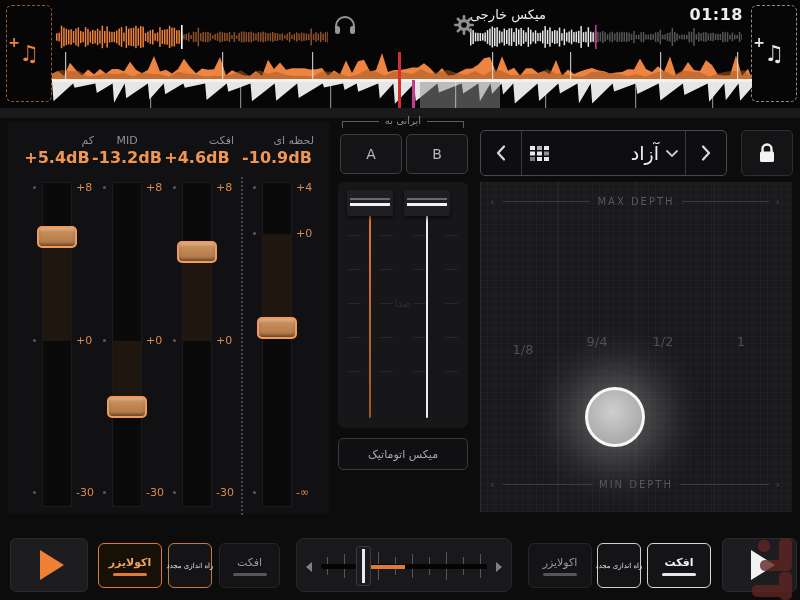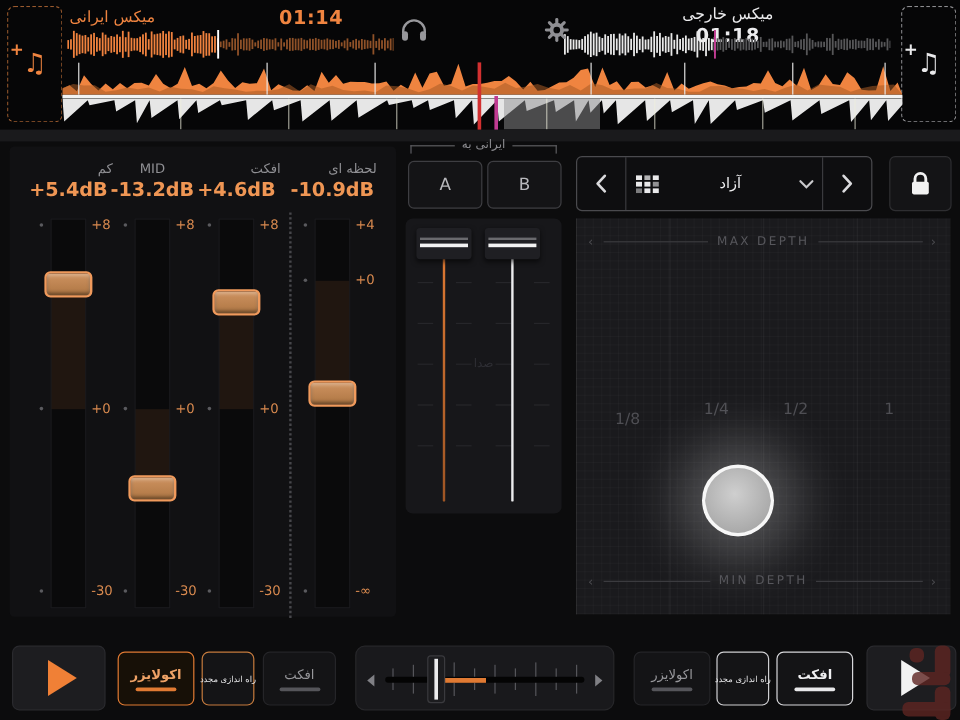--- a/index.html
+++ b/index.html
@@ -60,21 +60,21 @@
   #volhint{position:absolute;left:0;right:0;top:116px;text-align:center;font-size:10px;color:#2E2E34;direction:rtl;}
   .midbtn{position:absolute;left:338px;width:130px;background:#101012;border:1px solid #3A3A3E;border-radius:5px;
           color:#A8A8AC;display:flex;flex-direction:column;align-items:center;justify-content:center;cursor:pointer;box-sizing:border-box;}
   .synclines{display:flex;gap:8px;margin-top:7px;}
   .synclines span{width:38px;height:2px;background:#2D2D31;}
   
   #fxheader{position:absolute;left:480px;top:130px;width:247px;height:46px;background:#0E0E10;border:1px solid #4A4A4E;
             border-radius:5px;display:flex;align-items:center;box-sizing:border-box;}
   .hsep{width:1px;height:100%;background:#3A3A3E;}
   .hbtn{height:100%;display:flex;align-items:center;justify-content:center;cursor:pointer;}
-  #fxpreset{flex:1;text-align:center;color:#F0F0F2;font-size:12px;direction:rtl;cursor:pointer;}
+  #fxpreset{flex:1;color:#F0F0F2;font-size:19px;direction:rtl;cursor:pointer;}
   #lockbtn{position:absolute;left:741px;top:130px;width:52px;height:46px;background:#141416;border:1px solid #2E2E31;
            border-radius:5px;display:flex;align-items:center;justify-content:center;cursor:pointer;box-sizing:border-box;}
   #fxpad{position:absolute;left:480px;top:182px;width:312px;height:330px;background-color:#1A1A1D;cursor:crosshair;
          background-image:linear-gradient(rgba(255,255,255,.022) 1px,transparent 1px),
                           linear-gradient(90deg,rgba(255,255,255,.022) 1px,transparent 1px),
                           linear-gradient(90deg,rgba(255,255,255,.05) 1px,transparent 1px);
          background-size:100% 7px,7px 100%,78px 100%;overflow:hidden;}
   .depthrow{position:absolute;left:10px;right:10px;display:flex;align-items:center;gap:7px;
             color:#57575C;font-size:10px;letter-spacing:2px;}
   .depthrow .arr{color:#4a4a4e;font-size:11px;line-height:0;}
@@ -125,25 +125,21 @@
 <div id="app">
 
   <div id="topbar">
     <div class="addbox" style="left:6px;">
       <span class="addnote">♫<span class="plus">+</span></span>
     </div>
     <div class="addbox b" style="left:751px;">
       <span class="addnote">♫<span class="plus">+</span></span>
     </div>
 
-    <div class="deckrow deck-a" style="left:58px;width:228px;">
-      <span class="dtitle" dir="rtl">میکس ایرانی</span>
-      <span class="dtime">01:14</span>
-    </div>
-    <div class="deckrow deck-b" style="left:470px;width:273px;flex-direction:column;">
+    <div class="deckrow deck-b" style="left:470px;width:273px;">
       <span class="dtitle" dir="rtl">میکس خارجی</span>
       <span class="dtime">01:18</span>
     </div>
 
     <svg id="wavA" class="abs" style="left:56px;top:25px;" width="272" height="24">
         <rect x="0.0" y="8.4" width="1.5" height="7.3" fill="#F0823E"></rect>
         <rect x="2.4" y="7.7" width="1.5" height="8.6" fill="#F0823E"></rect>
         <rect x="4.8" y="0.7" width="1.5" height="22.5" fill="#F0823E"></rect>
         <rect x="7.2" y="2.6" width="1.5" height="18.8" fill="#F0823E"></rect>
         <rect x="9.6" y="3.8" width="1.5" height="16.3" fill="#F0823E"></rect>
@@ -536,20 +532,23 @@
     <div class="fhandle" style="left:9px;">
         <i class="s1"></i>
         <i class="s2"></i>
       </div>
     <div class="fhandle" style="left:66px;">
         <i class="s1"></i>
         <i class="s2"></i>
       </div>
   </div>
 
+  <div class="midbtn" style="top:438px;height:32px;font-size:11px;">
+    <span class="t" dir="rtl">میکس اتوماتیک</span>
+  </div>
 
   <div id="fxheader">
     <div class="hbtn" style="width:40px;">
       <svg width="12" height="18" viewBox="0 0 12 18">
           <polyline points="9,2.5 3,9 9,15.5" fill="none" stroke="#DADADD" stroke-width="2.2" stroke-linecap="round" stroke-linejoin="round"></polyline>
         </svg>
     </div>
     <div class="hsep"></div>
     <div class="hbtn" style="width:36px;">
       <svg width="20" height="15" viewBox="0 0 20 15">
@@ -588,21 +587,21 @@
 
   <div id="fxpad">
     <div class="depthrow" style="top:14px;">
       <span class="arr">‹</span>
         <div class="dline"></div>
       <span>MAX DEPTH</span>
       <div class="dline"></div>
         <span class="arr">›</span>
     </div>
     <span class="frac" style="left:23px;top:160px;">1/8</span>
-    <span class="frac" style="left:97px;top:152px;">1/4</span>
+    <span class="frac" style="left:97px;top:152px;">9/4</span>
     <span class="frac" style="left:163px;top:152px;">1/2</span>
     <span class="frac" style="left:241px;top:152px;">1</span>
     <div id="fxcircle"></div>
     <div class="depthrow" style="top:297px;">
       <span class="arr">‹</span>
         <div class="dline"></div>
       <span>MIN DEPTH</span>
       <div class="dline"></div>
         <span class="arr">›</span>
     </div>

